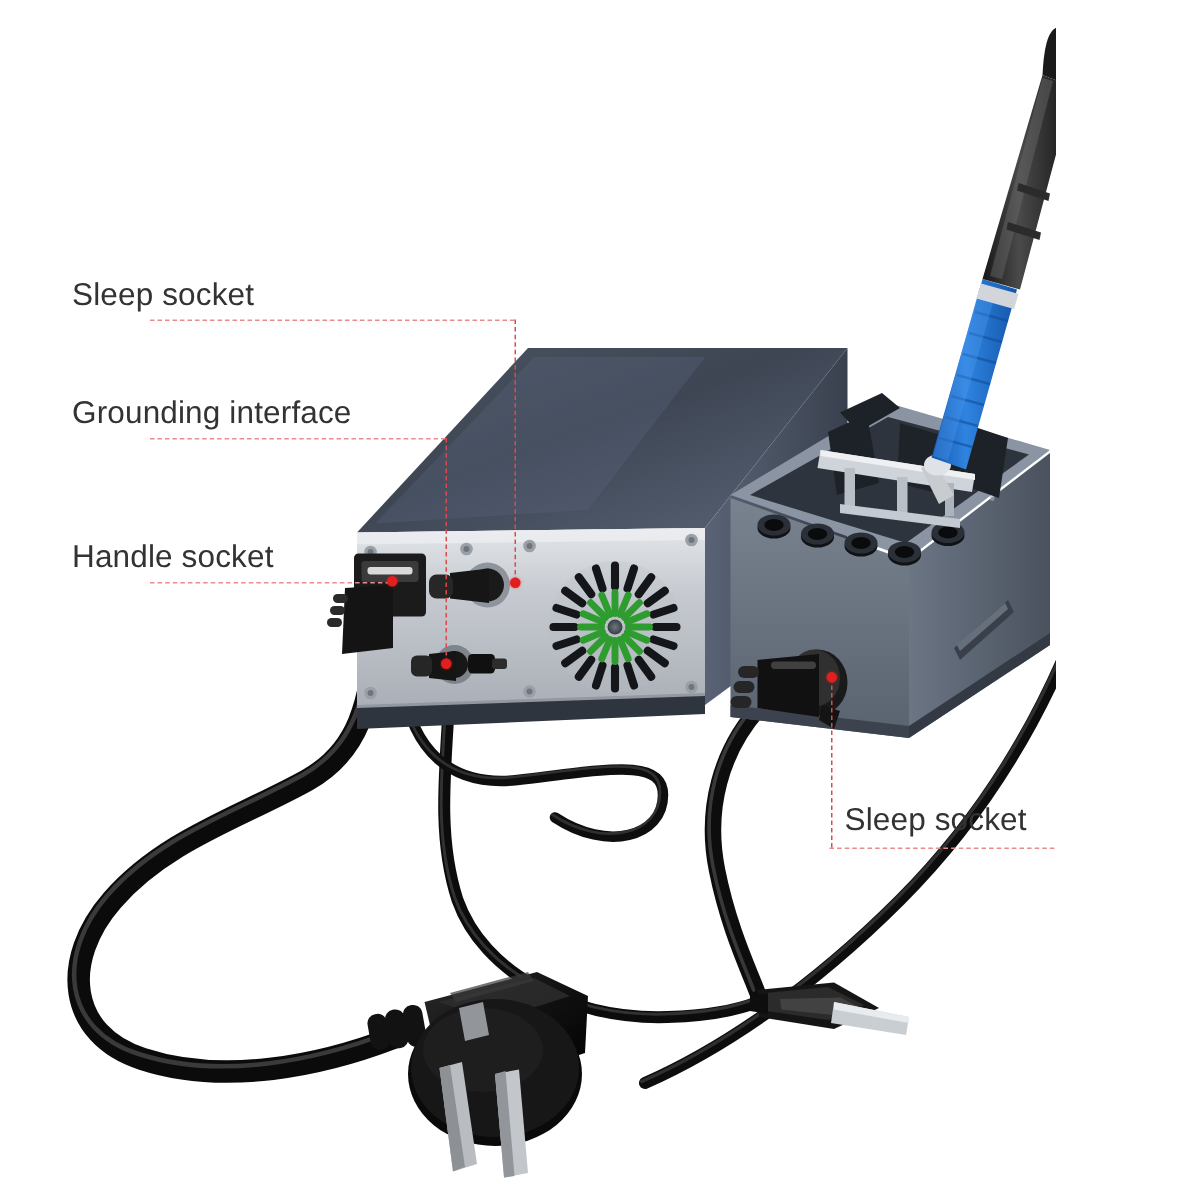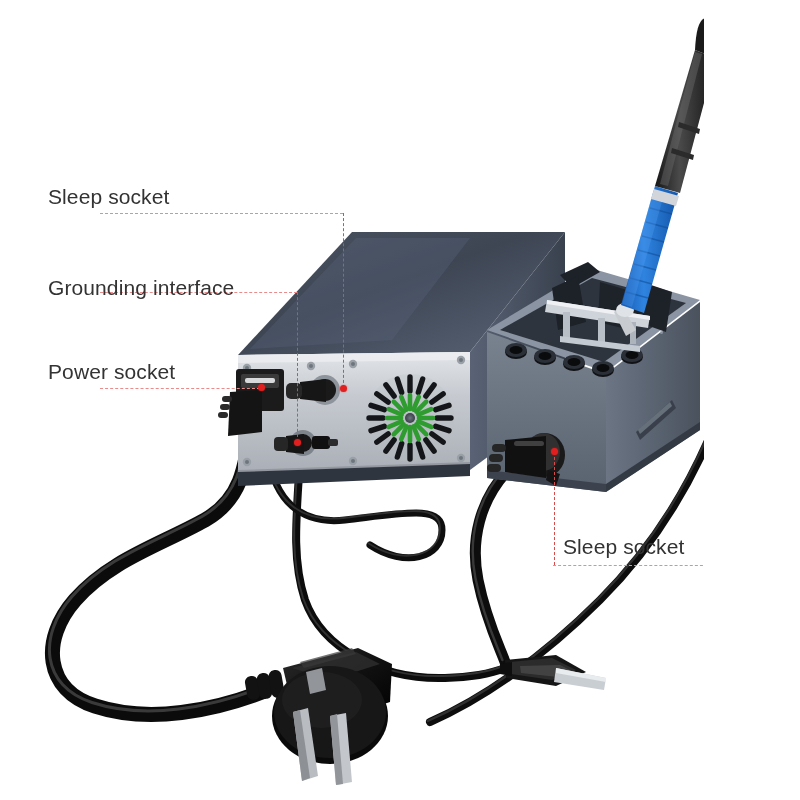--- a/index.html
+++ b/index.html
@@ -11,21 +11,21 @@
     position:absolute;
     font-family:"Liberation Sans",sans-serif;
     font-weight:300;
     font-size:21px;
     color:#333333;
     letter-spacing:.1px;
     white-space:nowrap;
     line-height:1;
   }
   .lbl-sleep{left:48px;top:186px;}
-  .lbl-ground{left:48px;top:265px;margin-top:12px;}
+  .lbl-ground{left:48px;top:265px;}
   .lbl-power{left:48px;top:361px;}
   .lbl-handle{left:563px;top:536px;}
 
   .lead{position:absolute;pointer-events:none;}
   .lead-h{
     border-top:1.4px dashed #e98b8b;
     height:0;
   }
   .lead-v{
     border-left:1.4px dashed #d94b4b;
@@ -391,17 +391,17 @@
   <div class="dot" style="left:258px; top:384px;"></div>
 
   <div class="lead lead-h" style="left:553px; top:565px; width:155px;"></div>
   <div class="lead lead-v" style="left:554px; top:452px; height:113px;"></div>
   <div class="dot" style="left:551px; top:448px;"></div>
 
   <div class="callout-label lbl-sleep">Sleep socket</div>
 
   <div class="callout-label lbl-ground">Grounding interface</div>
 
-  <div class="callout-label lbl-power">Power socket</div>
+  <div class="callout-label lbl-power">Handle socket</div>
 
   <div class="callout-label lbl-handle">Sleep socket</div>
 
 </div>
 
 </body></html>

